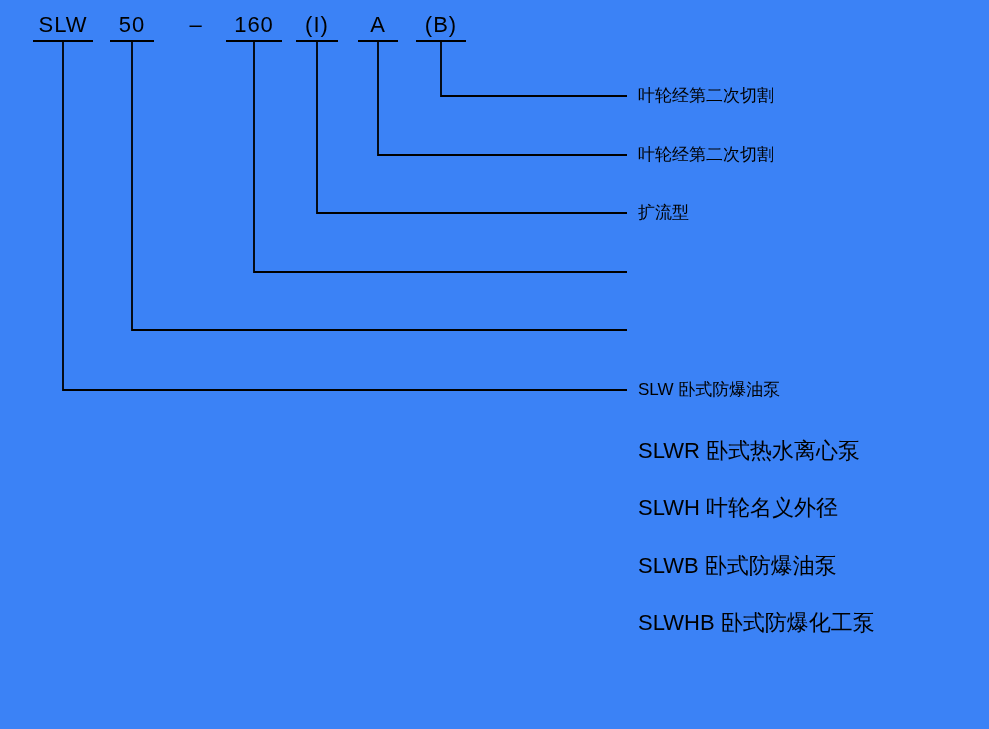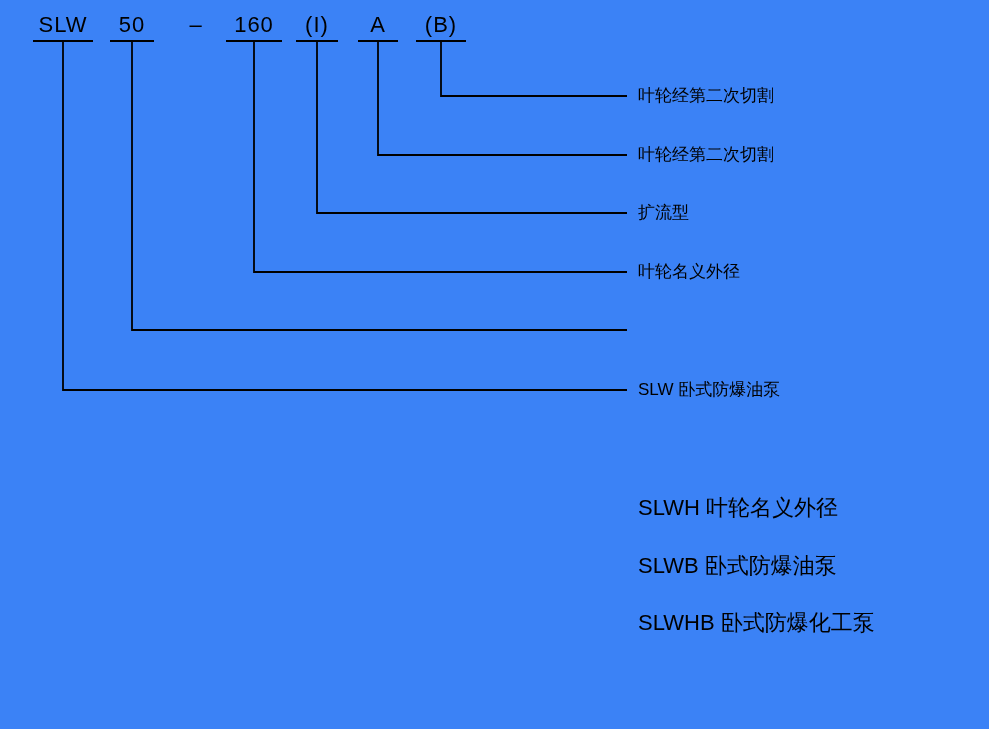--- a/index.html
+++ b/index.html
@@ -77,20 +77,20 @@
   <span class="code-token" style="left:110px; width:44px;">50</span>
   <span class="code-token no-underline" style="left:178px; width:36px;">–</span>
   <span class="code-token" style="left:226px; width:56px;">160</span>
   <span class="code-token" style="left:296px; width:42px;">(I)</span>
   <span class="code-token" style="left:358px; width:40px;">A</span>
   <span class="code-token" style="left:416px; width:50px;">(B)</span>
 
   <div class="callout-label" style="top:82px;">叶轮经第二次切割</div>
   <div class="callout-label" style="top:141px;">叶轮经第二次切割</div>
   <div class="callout-label" style="top:199px;text-align:right;">扩流型</div>
-  <div class="callout-label" style="top:258px;">叶轮名义外径</div>
   <div class="callout-label" style="top:376px;">SLW 卧式防爆油泵</div>
 
+  <div class="variant-label" style="top:437px;">SLWR 卧式热水离心泵</div>
   <div class="variant-label" style="top:494px;">SLWH 叶轮名义外径</div>
   <div class="variant-label" style="top:609px;">SLWHB 卧式防爆化工泵</div>
   <div class="variant-label" style="top:552px;">SLWB 卧式防爆油泵</div>
 
 </div>
 
 </body></html>

